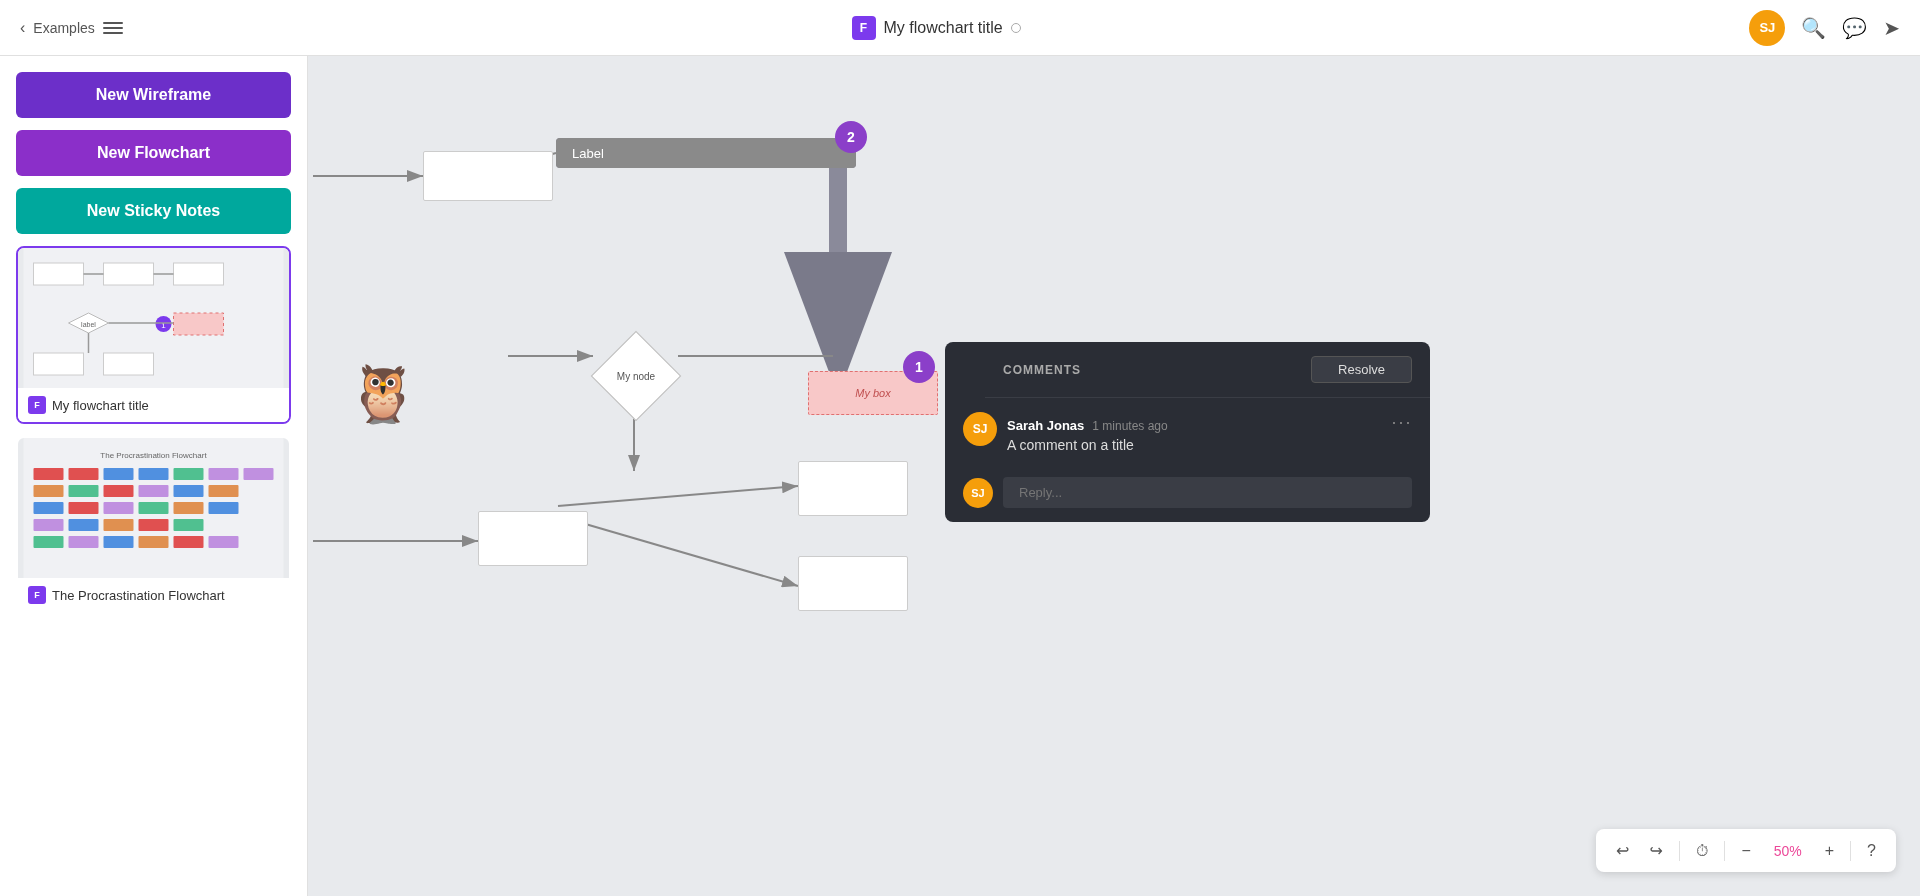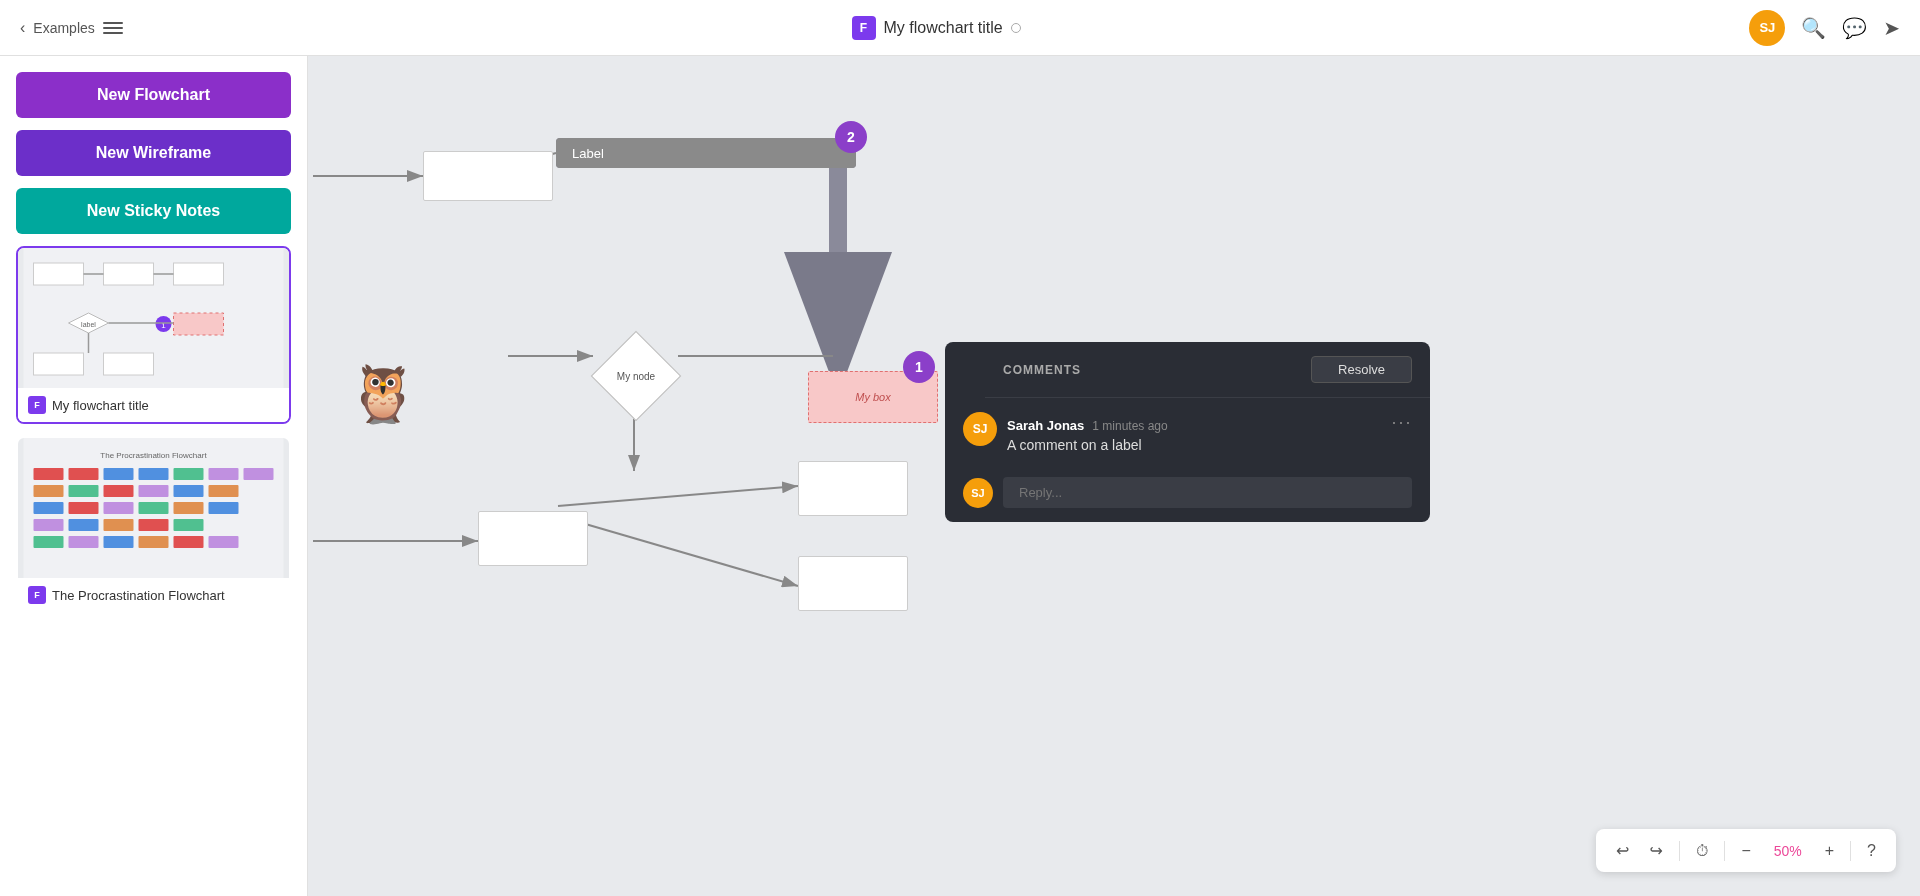--- a/index.html
+++ b/index.html
@@ -98,22 +98,22 @@
       <div class="avatar">SJ</div>
       <span class="header-icon">🔍</span>
       <span class="header-icon">💬</span>
       <span class="header-icon">➤</span>
     </div>
   </div>
 
   <div class="main">
 
     <div class="sidebar">
+      <button class="sidebar-btn btn-wireframe">New Wireframe</button>
       <button class="sidebar-btn btn-flowchart">New Flowchart</button>
-      <button class="sidebar-btn btn-wireframe">New Wireframe</button>
       <button class="sidebar-btn btn-sticky">New Sticky Notes</button>
 
       <div class="sidebar-card active">
         <div class="card-preview">
           <div class="card-preview-canvas">
             
             <svg width="100%" height="100%" viewBox="0 0 260 140" xmlns="http://www.w3.org/2000/svg">
               <rect width="260" height="140" fill="#f0f1f4"></rect>
 
               <rect x="10" y="15" width="50" height="22" fill="white" stroke="#ccc" stroke-width="1"></rect>
@@ -237,21 +237,21 @@
 
       <div style="position:absolute; left:283px; top:275px; width:90px; height:90px;">
         <div style="position:absolute; top:50%; left:50%; width:64px; height:64px; background:#fff; border:1.5px solid #bbb; transform: translate(-50%,-50%) rotate(45deg);"></div>
         <div class="flowchart-label" style="left:50%; top:50%; transform:translate(-50%,-50%); white-space:nowrap; font-size:10px; color:#555;">
           <span>My node</span>
         </div>
       </div>
 
       <div style="position:absolute; left:40px; top:305px; font-size:56px;">🦉</div>
 
-      <div class="flowchart-box-pink" style="left:500px; top:315px; width:130px; height:52px;">
+      <div class="flowchart-box-pink" style="left:500px; top:315px; width:130px; height:44px;">
         <span>My box</span>
       </div>
 
       <div class="badge-circle" style="width:32px; height:32px; background:#8b3fc9; left:595px; top:295px;">
         <span>1</span>
       </div>
 
       <div class="flowchart-node" style="left:170px; top:455px; width:110px; height:55px;"></div>
 
       <div class="flowchart-node" style="left:490px; top:405px; width:110px; height:55px;"></div>
@@ -264,21 +264,21 @@
           <button class="resolve-btn">Resolve</button>
         </div>
         <div class="comment-item">
           <div class="comment-avatar">SJ</div>
           <div class="comment-body">
             <div class="comment-meta">
               <span class="comment-author">Sarah Jonas</span>
               <span class="comment-time">1 minutes ago</span>
               <span class="comment-more">···</span>
             </div>
-            <div class="comment-text">A comment on a label</div>
+            <div class="comment-text">A comment on a title</div>
           </div>
         </div>
         <div class="comment-reply-area">
           <div class="reply-avatar">SJ</div>
           <input class="reply-input" type="text" placeholder="Reply..." style="">
         </div>
       </div>
 
       <div class="canvas-toolbar">
         <button class="toolbar-btn">↩</button>

